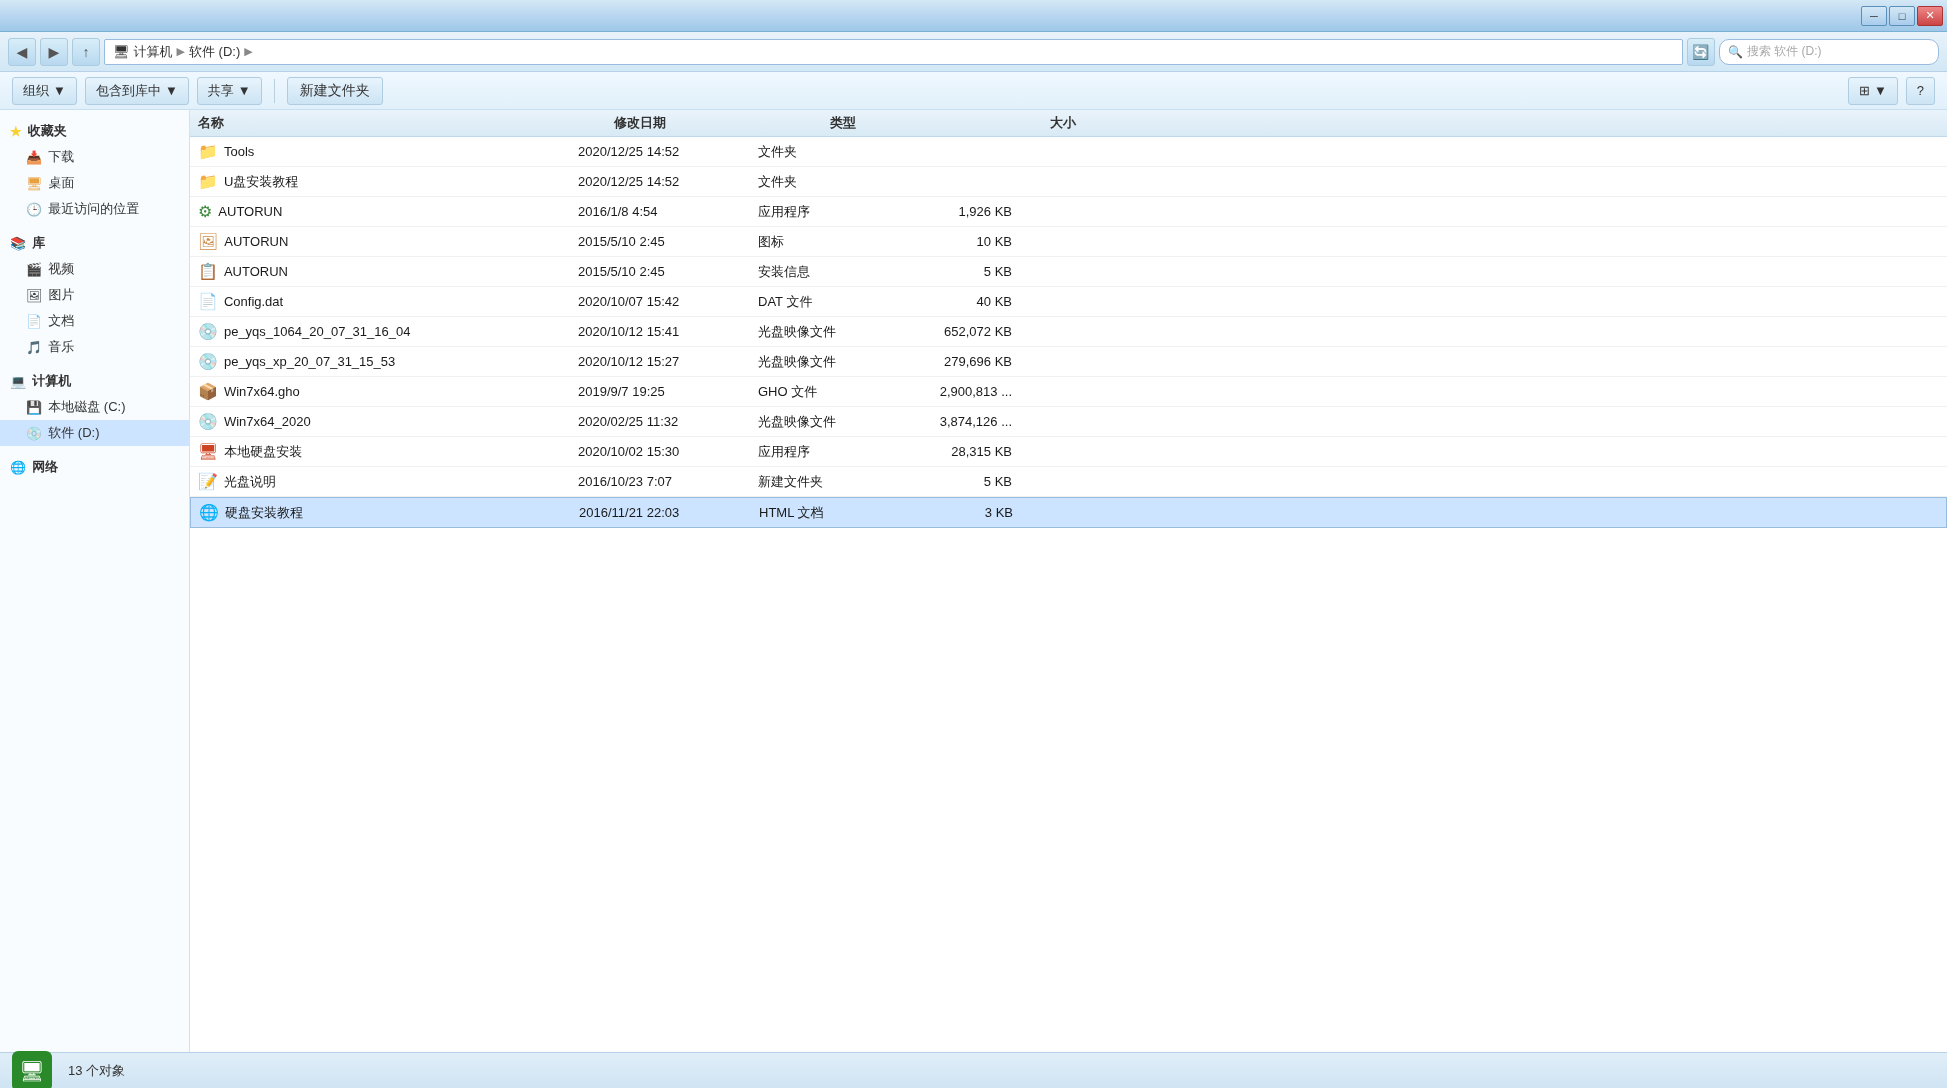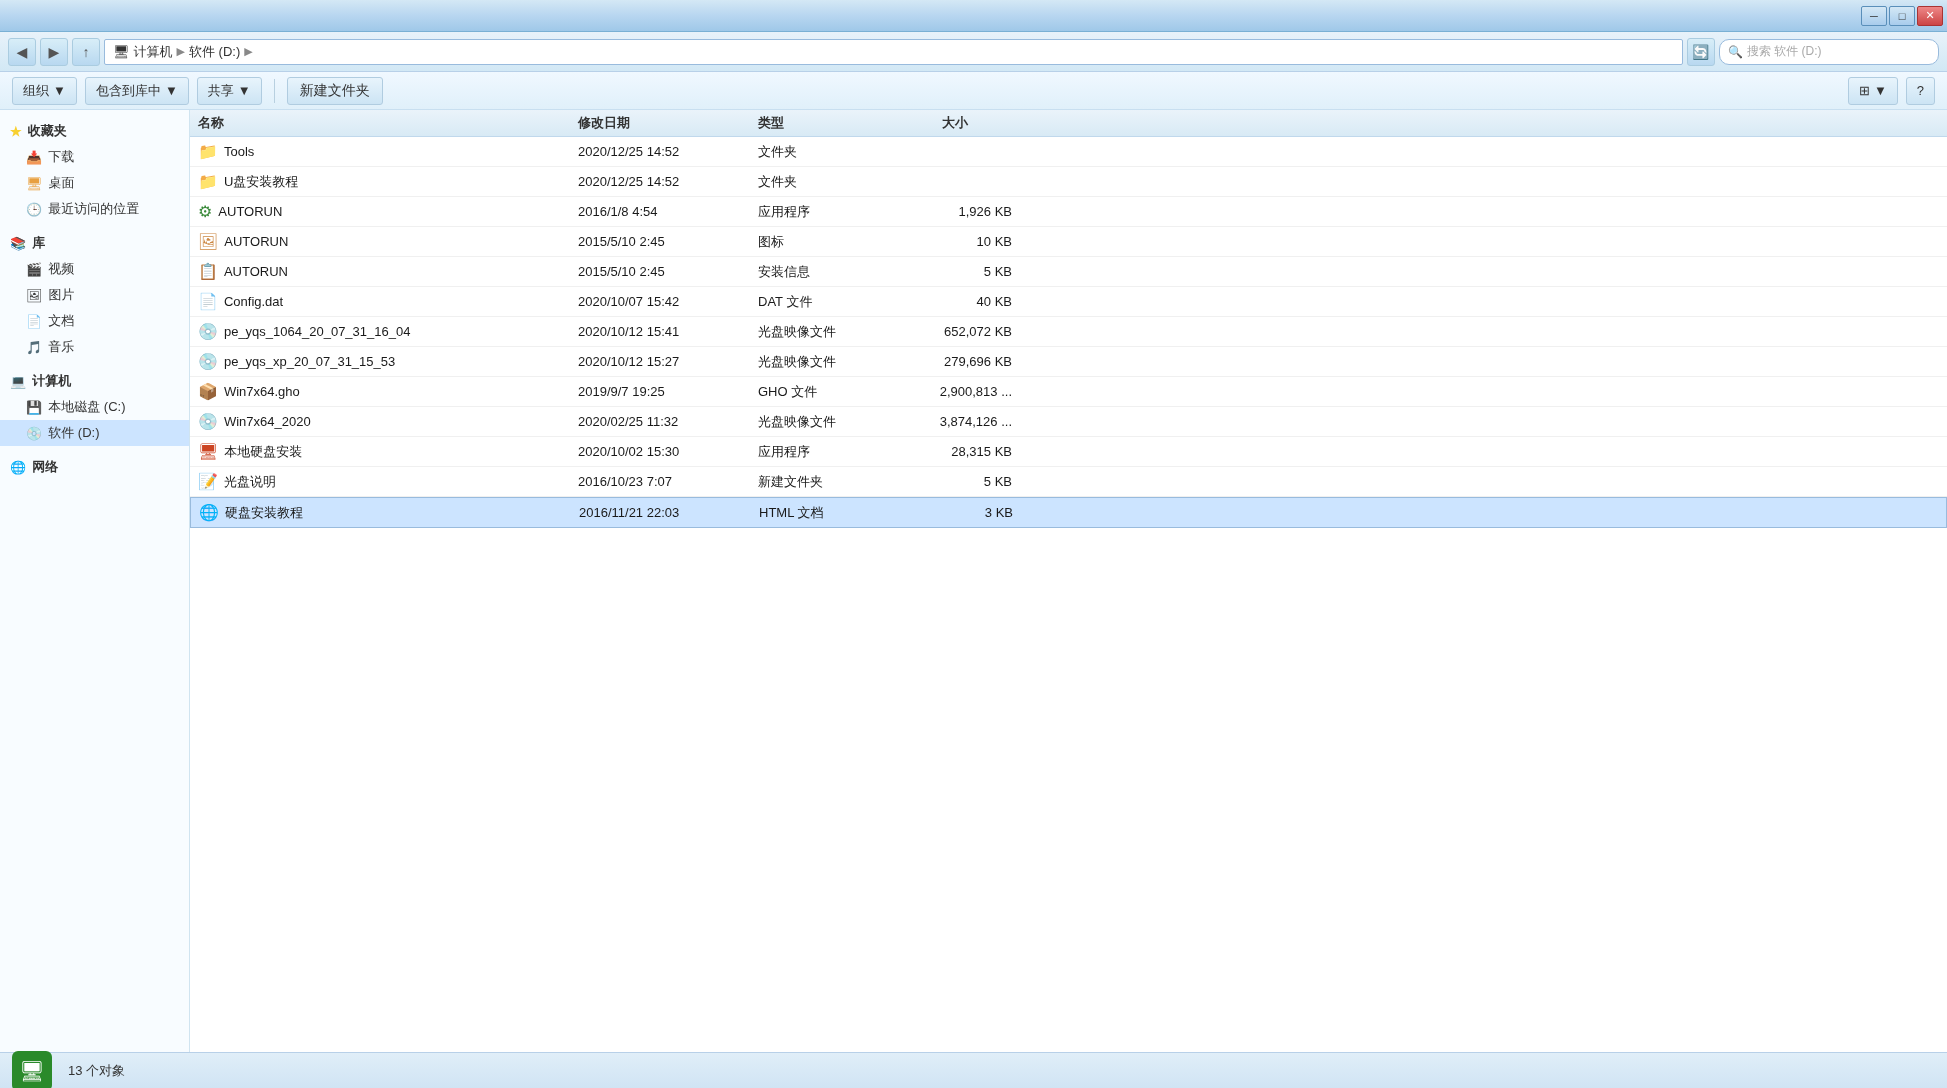--- a/index.html
+++ b/index.html
@@ -193,20 +193,21 @@
       display: flex;
       align-items: center;
       background: linear-gradient(to bottom, #eaf3fa, #d8eaf5);
       border-bottom: 1px solid #c0d8ec;
       padding: 4px 0;
       font-size: 13px;
       color: #333;
       font-weight: bold;
       position: sticky;
       top: 0;
+      gap: 36px;
     }
     .col-name { width: 380px; padding: 0 8px; }
     .col-date { width: 180px; padding: 0 8px; }
     .col-type { width: 140px; padding: 0 8px; }
     .col-size { width: 130px; padding: 0 8px; text-align: center; }
 
     .file-row {
       display: flex;
       align-items: center;
       border-bottom: 1px solid #f0f0f0;

